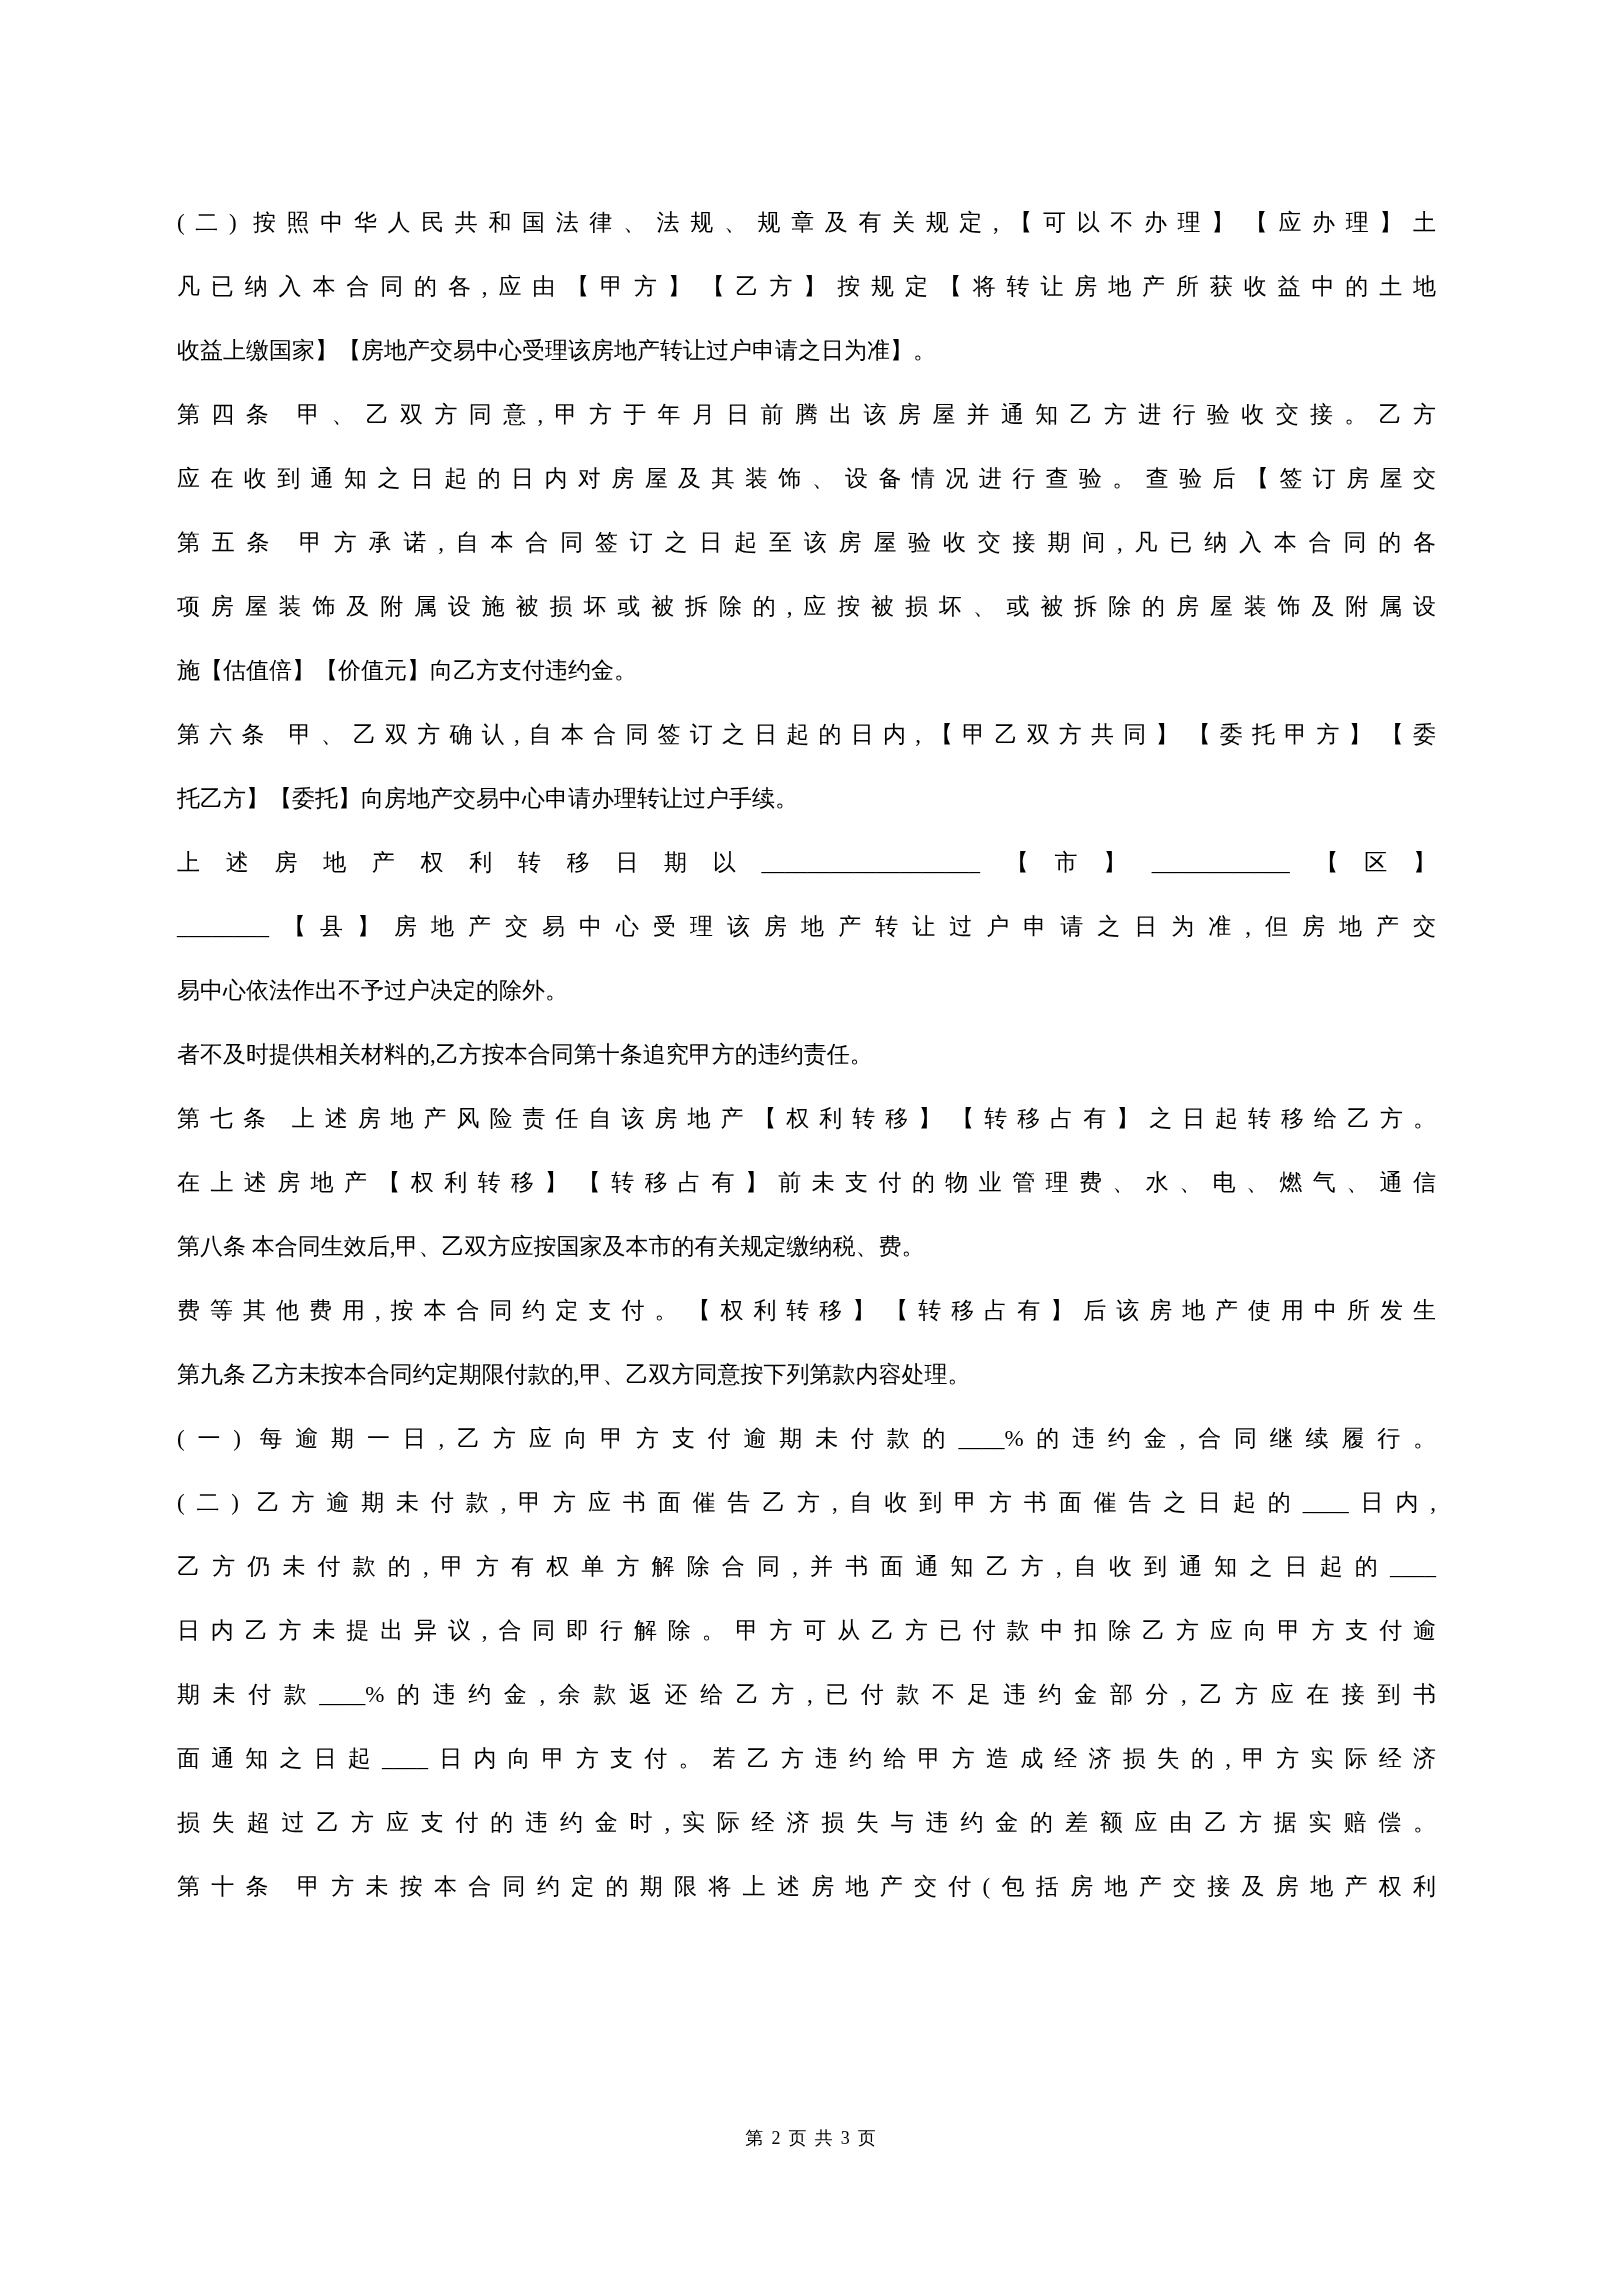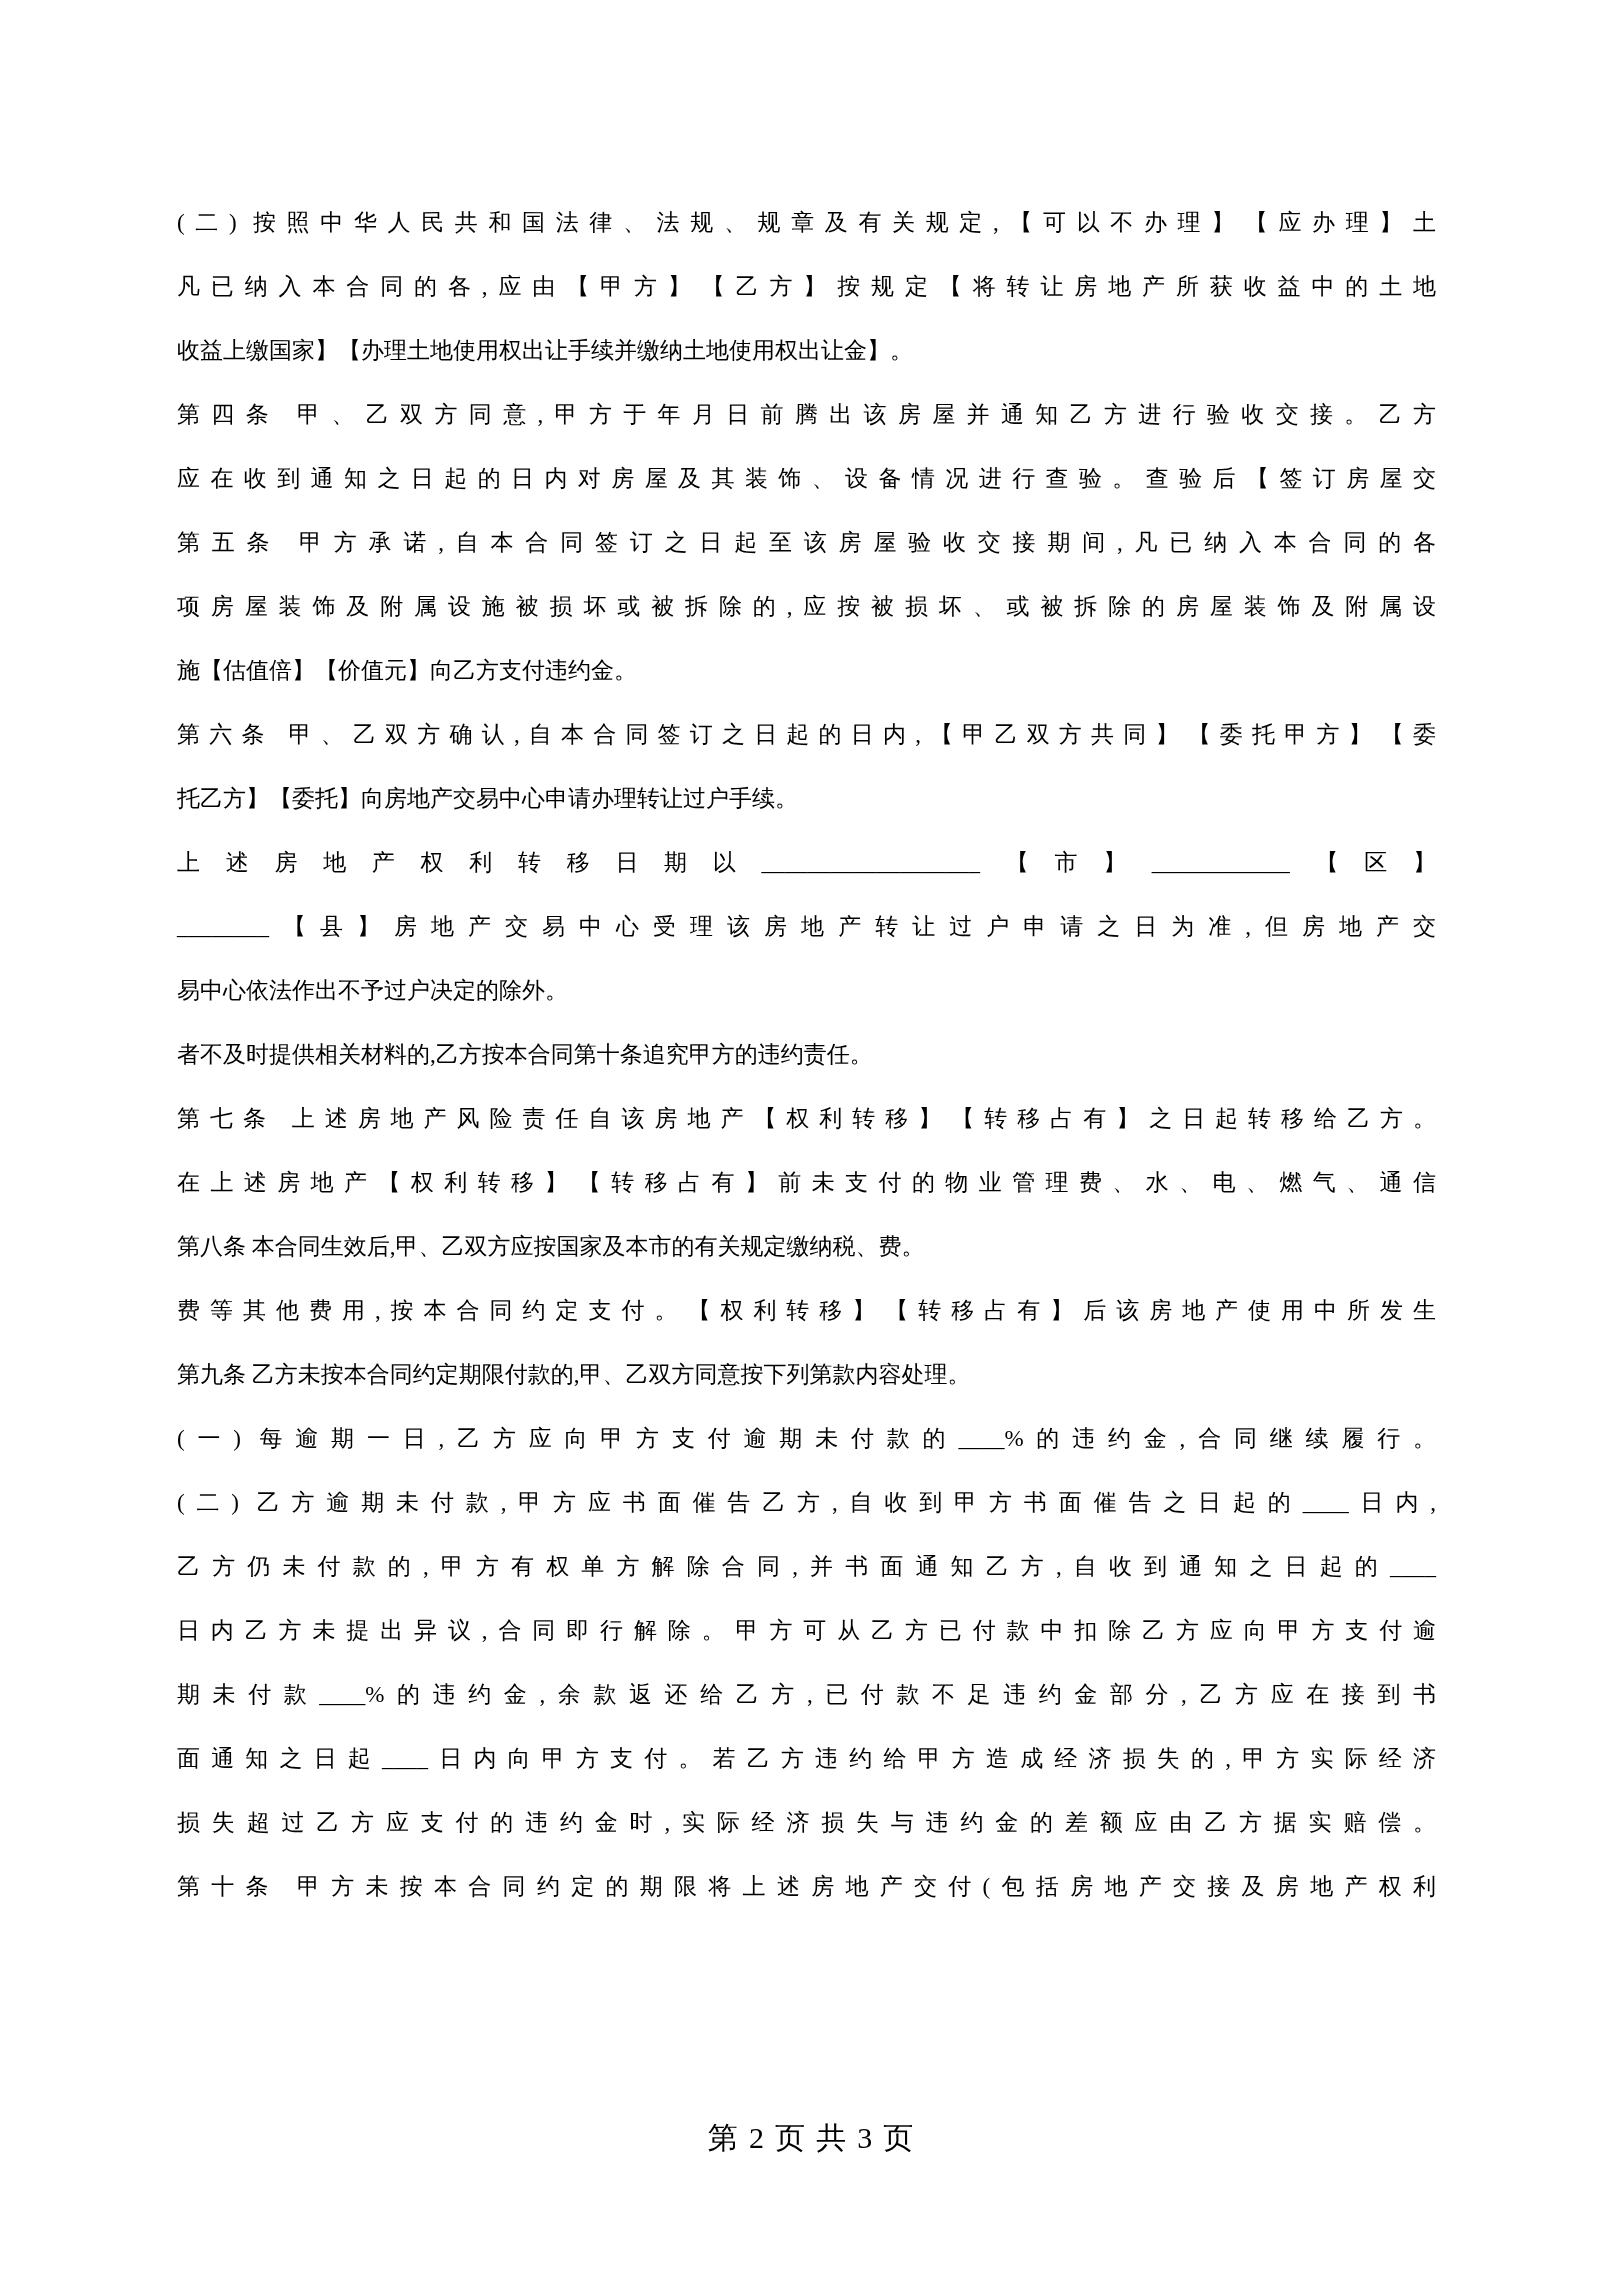--- a/index.html
+++ b/index.html
@@ -36,34 +36,34 @@
   .line.l {
     text-align: left;
     text-align-last: left;
   }
   .footer {
     position: absolute;
     left: 0;
     top: 2118px;
     width: 1623px;
     text-align: center;
-    font-size: 30px;
+    font-size: 18px;
     line-height: 40px;
     color: #000000;
     letter-spacing: 1.8px;
   }
 </style>
 </head>
 <body>
 
 <div class="page">
   <div class="body-text" id="body-lines">
       <div class="line j">(二) 按照中华人民共和国法律、法规、规章及有关规定,【可以不办理】【应办理】土</div>
       <div class="line j">凡已纳入本合同的各,应由【甲方】【乙方】按规定【将转让房地产所获收益中的土地</div>
-      <div class="line l">收益上缴国家】【办理土地使用权出让手续并缴纳土地使用权出让金】。</div>
+      <div class="line l">收益上缴国家】【房地产交易中心受理该房地产转让过户申请之日为准】。</div>
       <div class="line j">第四条 甲、乙双方同意,甲方于年月日前腾出该房屋并通知乙方进行验收交接。乙方</div>
       <div class="line j">应在收到通知之日起的日内对房屋及其装饰、设备情况进行查验。查验后【签订房屋交</div>
       <div class="line j">第五条 甲方承诺,自本合同签订之日起至该房屋验收交接期间,凡已纳入本合同的各</div>
       <div class="line j">项房屋装饰及附属设施被损坏或被拆除的,应按被损坏、或被拆除的房屋装饰及附属设</div>
       <div class="line l">施【估值倍】【价值元】向乙方支付违约金。</div>
       <div class="line j">第六条 甲、乙双方确认,自本合同签订之日起的日内,【甲乙双方共同】【委托甲方】【委</div>
       <div class="line l">托乙方】【委托】向房地产交易中心申请办理转让过户手续。</div>
       <div class="line j">上述房地产权利转移日期以___________________【市】____________【区】</div>
       <div class="line j">________【县】房地产交易中心受理该房地产转让过户申请之日为准,但房地产交</div>
       <div class="line l">易中心依法作出不予过户决定的除外。</div>

